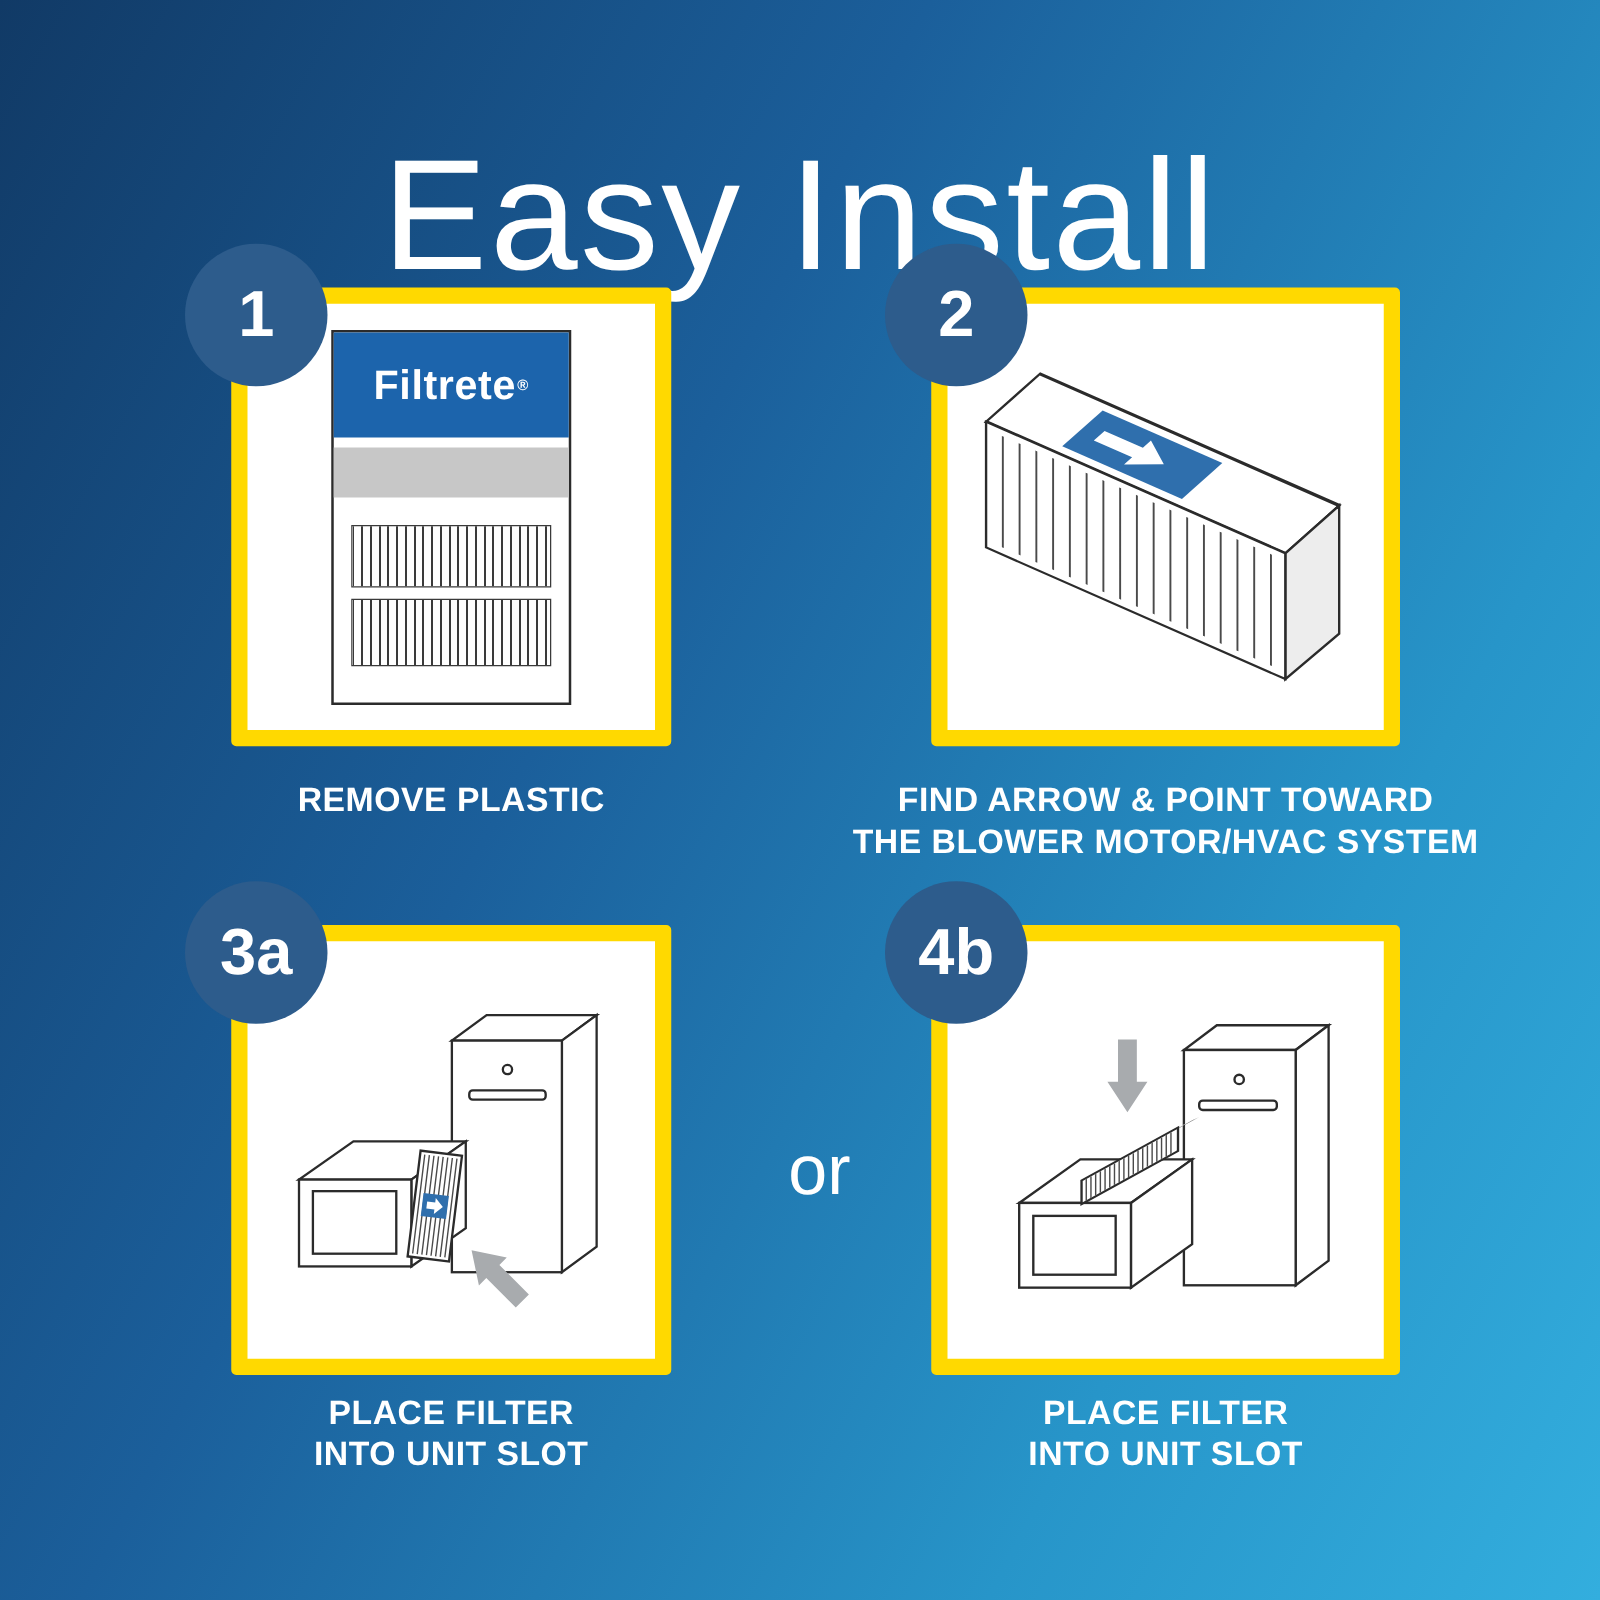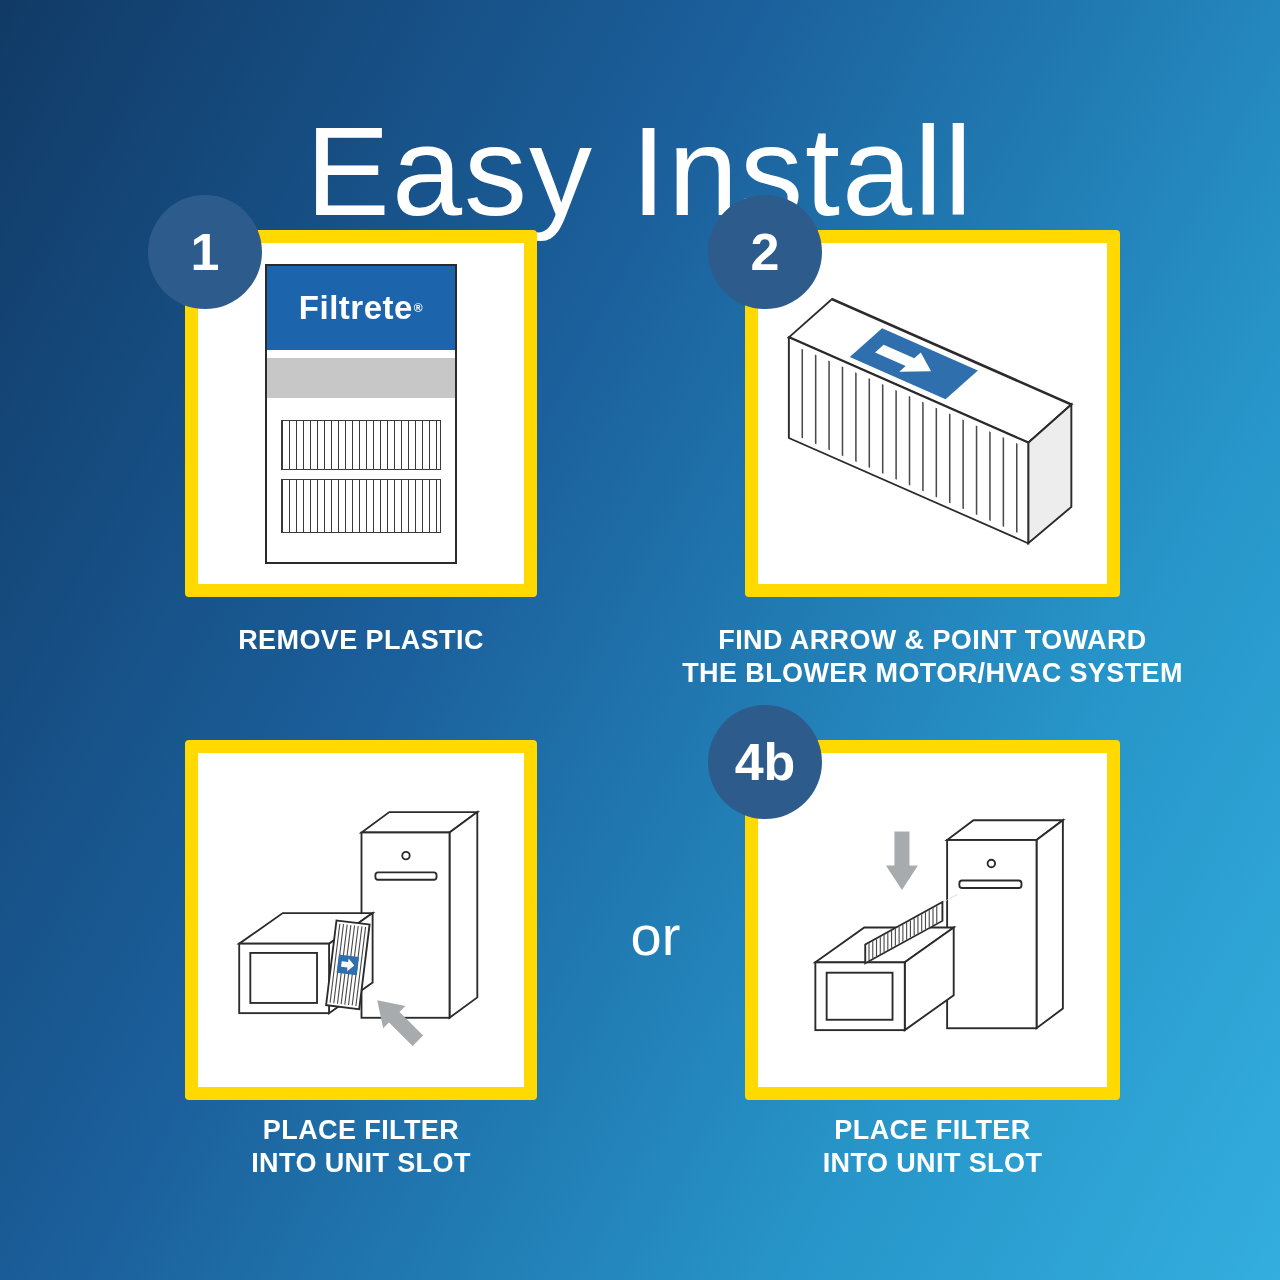--- a/index.html
+++ b/index.html
@@ -94,20 +94,21 @@
       </g>
     </svg>
   </div>
   <div class="caption">
     <div>FIND ARROW &amp; POINT TOWARD</div>
     <div>THE BLOWER MOTOR/HVAC SYSTEM</div>
   </div>
 </section>
 
 <section class="step" id="step3a">
+  <div class="badge">3a</div>
   <div class="panel">
     <svg viewBox="0 0 340 340" width="315" height="315">
 
       <g stroke="#2b2b2b" stroke-width="2" fill="#ffffff">
         <polygon points="170,75 265,75 295,53 200,53"></polygon>
         <polygon points="265,75 295,53 295,253 265,275"></polygon>
         <rect x="170" y="75" width="95" height="200"></rect>
         <circle cx="218" cy="100" r="4"></circle>
         <rect x="185" y="118" width="66" height="8" rx="3" fill="none"></rect>
       </g>

